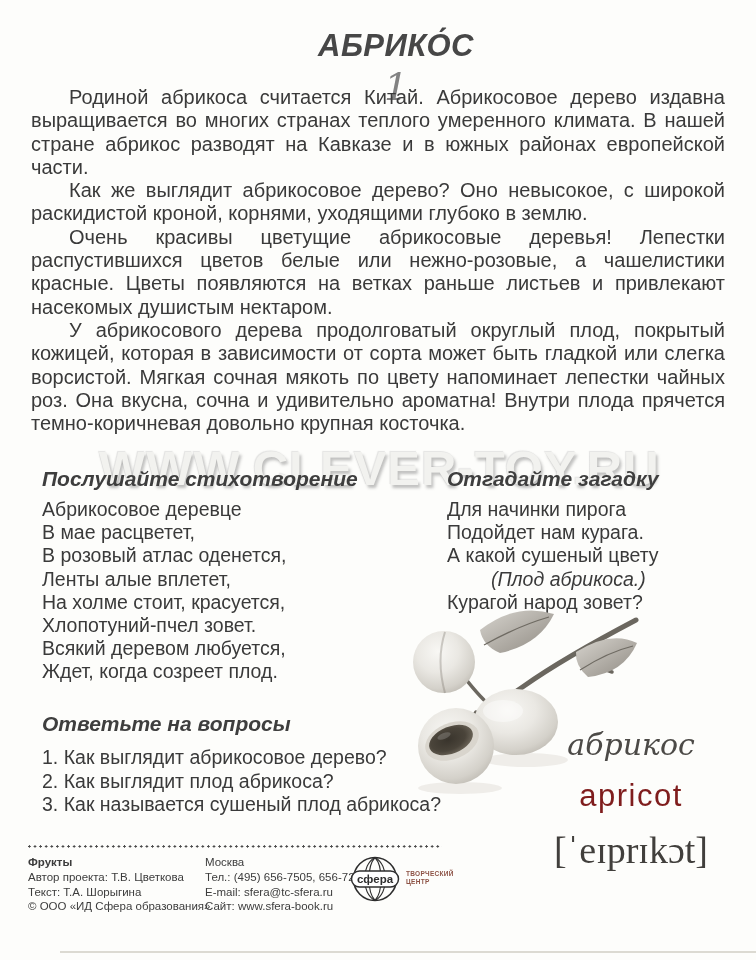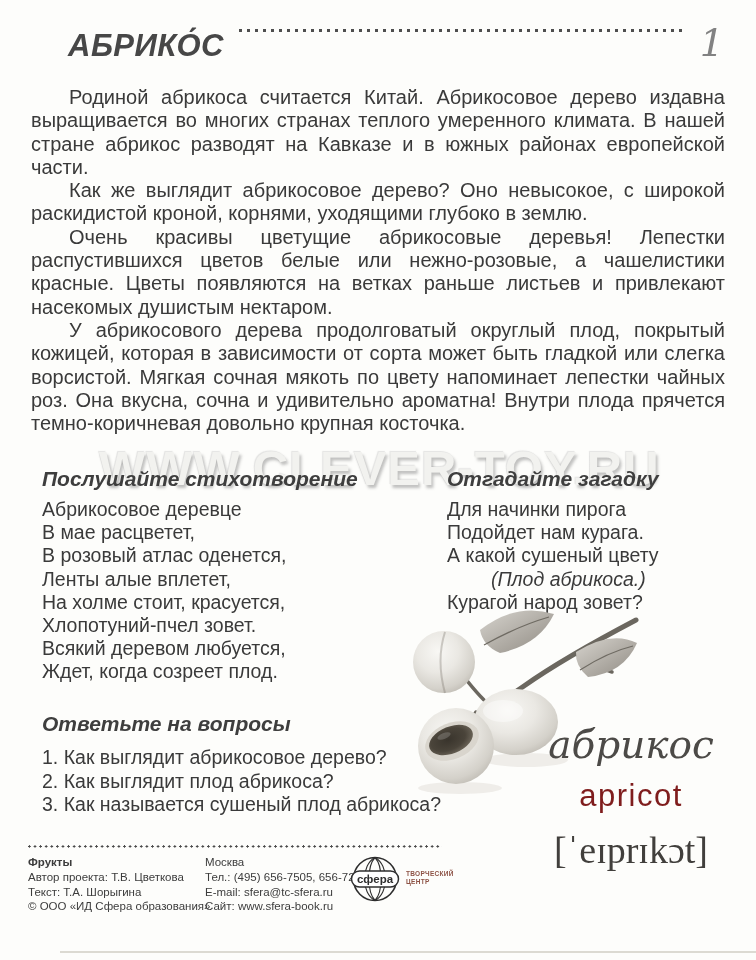--- a/index.html
+++ b/index.html
@@ -11,21 +11,21 @@
   .watermark{
     position:absolute;left:74px;top:440px;z-index:0;
     font-family:"Liberation Sans",sans-serif;font-weight:bold;font-size:49px;
     letter-spacing:1px;white-space:nowrap;color:#f2f2ef;
     text-shadow:2px 3px 3px rgba(125,125,125,.48), -1px -1px 1px rgba(170,170,170,.30);
     pointer-events:none;
     margin-left:25px;
   }
   .content{position:relative;z-index:1;}
   
-  .header{position:absolute;left:68px;top:28px;right:32px;display:flex;align-items:flex-start;}
+  .header{position:absolute;left:68px;top:28px;right:32px;display:flex;align-items:center;flex-direction:column;}
   .title{font-style:italic;font-weight:bold;font-size:31px;letter-spacing:.5px;color:#474747;}
   .leader{
     flex:1;height:5px;margin:0 16px 8px 14px;
     background-image:radial-gradient(circle at 2.4px 2.4px,#4e4e4e 1.55px,transparent 1.9px);
     background-size:8px 5px;background-repeat:repeat-x;background-position:left center;
   }
   .pagenum{font-family:"DejaVu Serif",serif;font-style:italic;font-size:38px;color:#828282;line-height:30px;margin-bottom:-2px;}
   
   .body-text{position:absolute;left:31px;top:86px;width:694px;}
   .body-text p{margin:0;font-size:20px;line-height:23.3px;text-align:justify;text-indent:38px;color:#3a3a3a;}
@@ -35,21 +35,21 @@
   .poem{position:absolute;left:42px;top:467px;width:375px;}
   .riddle{position:absolute;left:447px;top:467px;width:290px;}
   .riddle .answer{font-style:italic;padding-left:44px;}
   .questions{position:absolute;left:42px;top:712px;width:450px;}
   .questions .section-heading{margin-bottom:10px;}
   .questions .txt-line{line-height:23.6px;}
   
   .illustration{position:absolute;left:388px;top:600px;width:252px;height:198px;}
   
   .vocab{position:absolute;left:533px;top:720px;width:196px;text-align:center;}
-  .vocab-ru{font-family:"DejaVu Serif",serif;font-style:italic;font-size:39px;line-height:50px;color:#4c4a47;}
+  .vocab-ru{font-family:"DejaVu Serif",serif;font-style:italic;font-size:30px;line-height:50px;color:#4c4a47;}
   .vocab-en{font-size:31px;line-height:52px;letter-spacing:1.5px;color:#7f1d1d;}
   .vocab-ipa{font-family:Liberation Serif, serif;font-size:38px;line-height:56px;color:#413f3c;}
   
   .footer-sep{
     position:absolute;left:28px;top:845px;width:414px;height:4px;
     background-image:radial-gradient(circle at 1.4px 1.4px,#4a4a4a 1.05px,transparent 1.3px);
     background-size:5.6px 4px;background-repeat:repeat-x;
   }
   .fcol{position:absolute;top:855px;font-size:11.5px;line-height:14.8px;color:#3c3c3c;}
   .fcol1{left:28px;}

